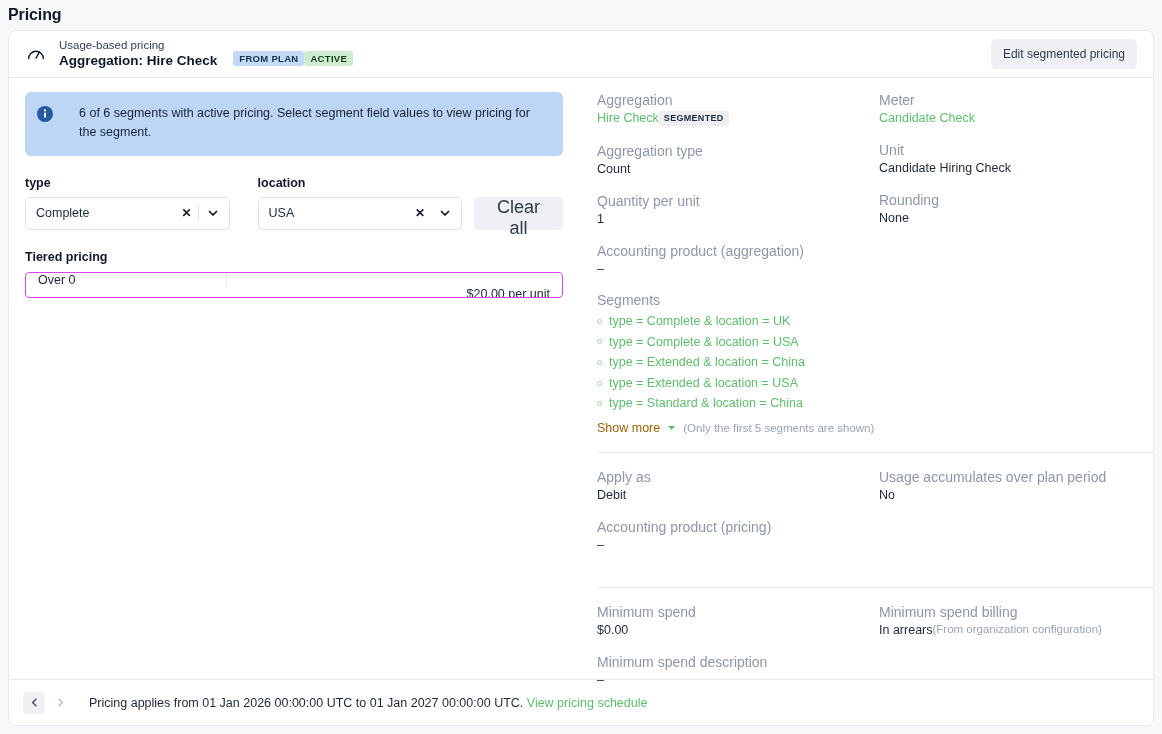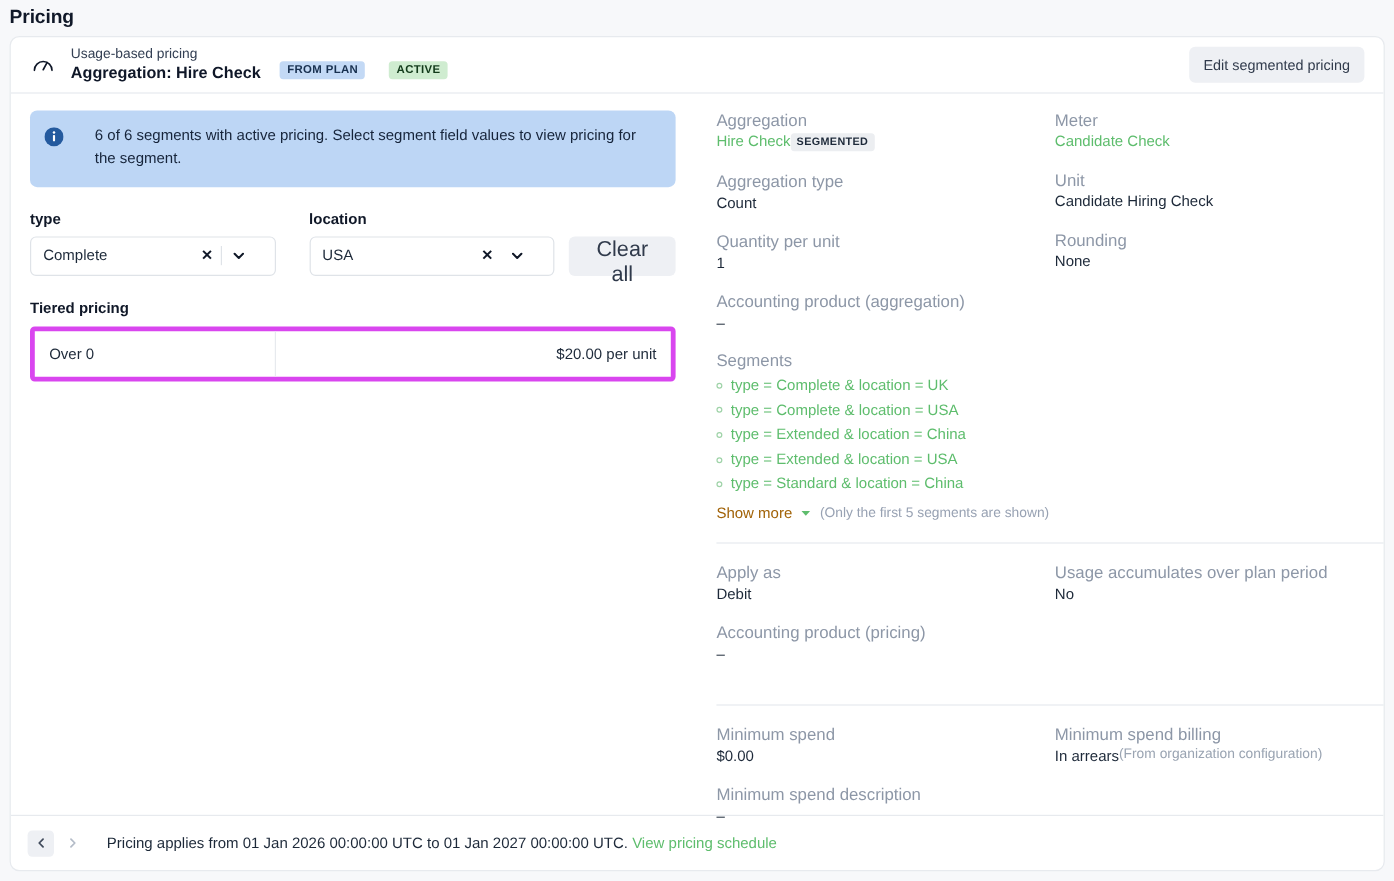--- a/index.html
+++ b/index.html
@@ -31,21 +31,21 @@
     height: 47px;
     border-bottom: 1px solid #e7eaee;
     display: flex;
     align-items: center;
     padding: 0 16px 0 12px;
   }
   .gauge-icon { width: 30px; height: 30px; flex: 0 0 30px; display:flex; align-items:center; justify-content:center; }
   .header-text { margin-left: 8px; line-height: 1.25; }
   .header-kicker { font-size: 11.5px; color: #344054; }
   .header-title { font-size: 13.5px; font-weight: bold; color: #0f1728; margin-top: 1px; }
-  .header-badges { display: flex; gap: 20px; align-items: flex-end; margin-left: 16px; margin-top: 9px; }
+  .header-badges { display: flex; gap: 0; align-items: flex-end; margin-left: 16px; margin-top: 9px; }
   .badge {
     font-size: 9.5px; font-weight: bold; letter-spacing: 0.3px;
     padding: 3px 6px; border-radius: 3px; line-height: 1;
   }
   .badge-plan { background: #c3d9f5; color: #18304f; }
   .badge-active { background: #cfecd0; color: #123a1a; }
   .badge-grey { background: #eceef1; color: #1d2939; font-size: 9px; padding: 3px 5px; }
   .header-spacer { flex: 1 1 auto; }
   .btn-edit {
     background: #eef0f4; color: #303a4b;
@@ -68,34 +68,34 @@
   .info-icon { flex: 0 0 16px; margin-top: 2px; }
   .banner-text { font-size: 12.5px; line-height: 1.55; }
   
   .filters { display: flex; align-items: flex-end; margin-top: 20px; }
   .field { width: 222px; }
   .field + .field { margin-left: 28px; }
   .field-label { font-size: 12.5px; font-weight: bold; color: #101828; margin-bottom: 7px; }
   .select {
     height: 33px; border: 1px solid #dfe3e8; border-radius: 5px;
     background: #fff; display: flex; align-items: center;
-    padding: 0 19px 0 10px; font-size: 12.5px; color: #1d2939; cursor: pointer;
+    padding: 0 5px 0 10px; font-size: 12.5px; color: #1d2939; cursor: pointer;
   }
   .select .val { flex: 1 1 auto; }
   .x-btn { font-size: 12px; font-weight: bold; color: #101828; padding: 0 6px; cursor: pointer; }
   .sep { width: 1px; height: 16px; background: #dfe3e8; }
   .chev { padding: 0 5px 0 8px; display: flex; align-items: center; cursor: pointer; }
   .btn-clear {
     margin-left: 12px; height: 33px;
     background: #eef0f4; color: #303a4b; border: none; border-radius: 5px;
     font-size: 18px; padding: 0 14px; font-family: inherit; cursor: pointer;
   }
   
   .tp-title { font-size: 12.5px; font-weight: bold; color: #101828; margin-top: 20px; margin-bottom: 8px; }
-  .tp-table { display: flex; border: 4px solid #d946ef; border-radius: 4px; height: 46px; overflow: hidden; }
+  .tp-table { display: flex; border: 1px solid #d946ef; border-radius: 4px; height: 26px; overflow: hidden; flex-direction: column; }
   .tp-cell-left { width: 201px; border-right: 1px solid #e7eaee; display: flex; align-items: center; padding-left: 12px; font-size: 12.5px; color: #1d2939; }
   .tp-cell-right { flex: 1 1 auto; display: flex; align-items: center; justify-content: flex-end; padding-right: 12px; font-size: 12.5px; color: #1d2939; }
   
   .detail-section { padding: 0 16px 0 18px; }
   .detail-grid { display: flex; }
   .dcol { width: 282px; }
   .dcol.wide { width: 300px; }
   .dfield { margin-bottom: 17px; }
   .dlabel { font-size: 14px; color: #8d97a7; margin-bottom: 3px; }
   .dvalue { font-size: 12.5px; color: #1d2939; }

